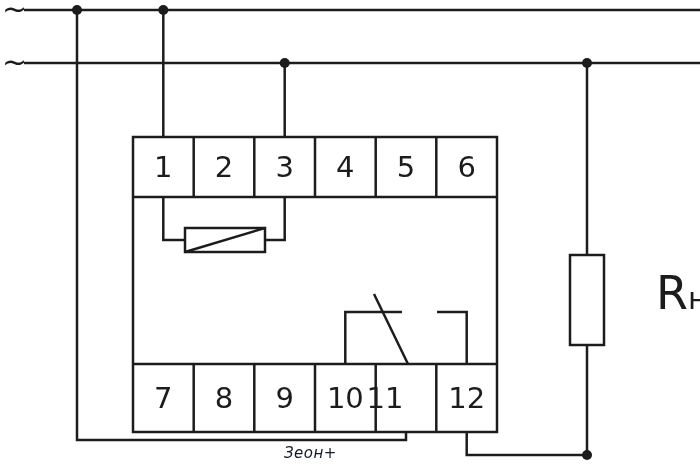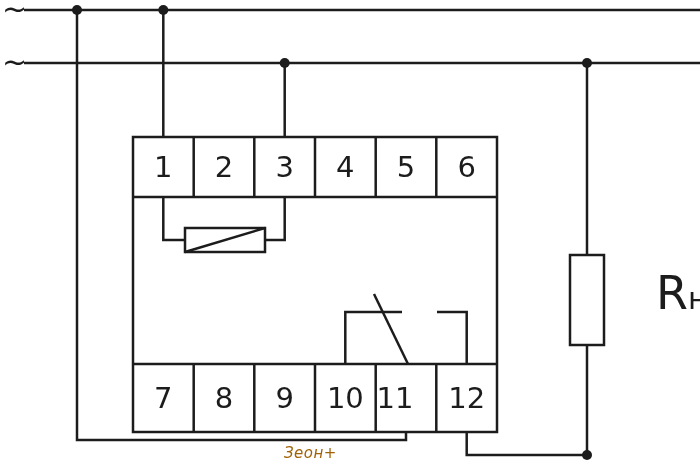--- a/index.html
+++ b/index.html
@@ -19,21 +19,21 @@
     position:absolute; left:2px; width:22px; height:30px; line-height:30px;
     font-size:30px; color:#1c1c1c; text-align:center;
   }
   .phase-top { top:-6px; }
   .phase-bot { top:47px; }
   .load-label { position:absolute; left:612px; top:266px; white-space:nowrap;margin-left:44px; }
   .load-label .main { font-size:46px; }
   .load-label .sub  { font-size:30px; }
   .watermark {
     position:absolute; left:284px; top:444px; font-size:15px; font-style:italic;
-    color:#a16207; letter-spacing:0.5px;
+    color:#0f172a; letter-spacing:0.5px;
   }
 </style>
 </head>
 <body>
 
 <div class="canvas">
 
   <svg class="wires" viewBox="0 0 700 476" fill="none" stroke="#1c1c1c" stroke-width="2.5">
 
     <g>
@@ -103,21 +103,21 @@
   <div class="tnum trow-top" style="left:193.7px; width:60.7px;">2</div>
   <div class="tnum trow-top" style="left:254.3px; width:60.7px;">3</div>
   <div class="tnum trow-top" style="left:315px;   width:60.7px;">4</div>
   <div class="tnum trow-top" style="left:375.7px; width:60.7px;">5</div>
   <div class="tnum trow-top" style="left:436.3px; width:60.7px;">6</div>
 
   <div class="tnum trow-bot" style="left:133px;   width:60.7px;">7</div>
   <div class="tnum trow-bot" style="left:193.7px; width:60.7px;">8</div>
   <div class="tnum trow-bot" style="left:254.3px; width:60.7px;">9</div>
   <div class="tnum trow-bot" style="left:315px;   width:60.7px;">10</div>
-  <div class="tnum trow-bot" style="left:369px; width:52px;border-radius:18px;">11</div>
+  <div class="tnum trow-bot" style="left:359px; width:52px;border-radius:18px;">11</div>
   <div class="tnum trow-bot" style="left:436.3px; width:60.7px;">12</div>
 
   <div class="load-label">
     <span class="main">R</span><span class="sub">н</span>
   </div>
 
   <div class="watermark">Зеон+</div>
 
 </div>
 

